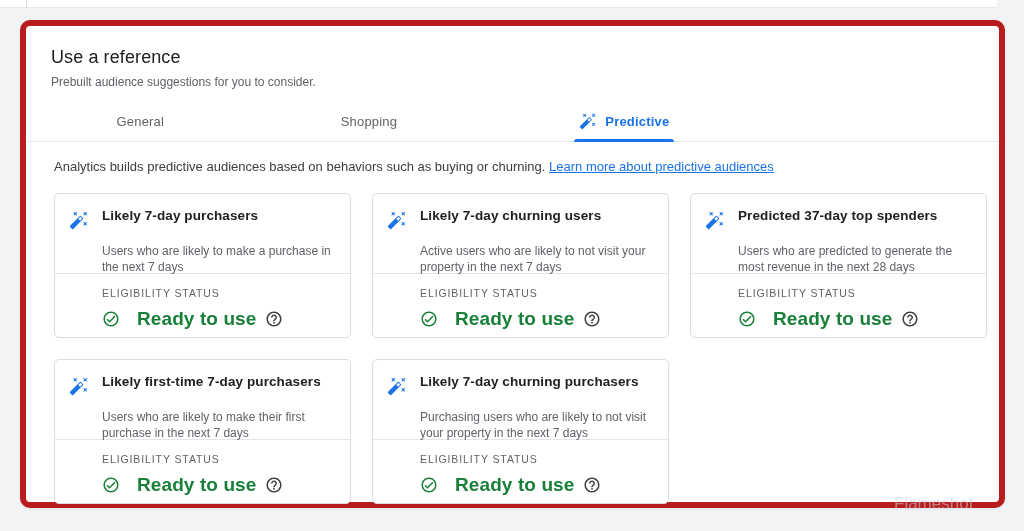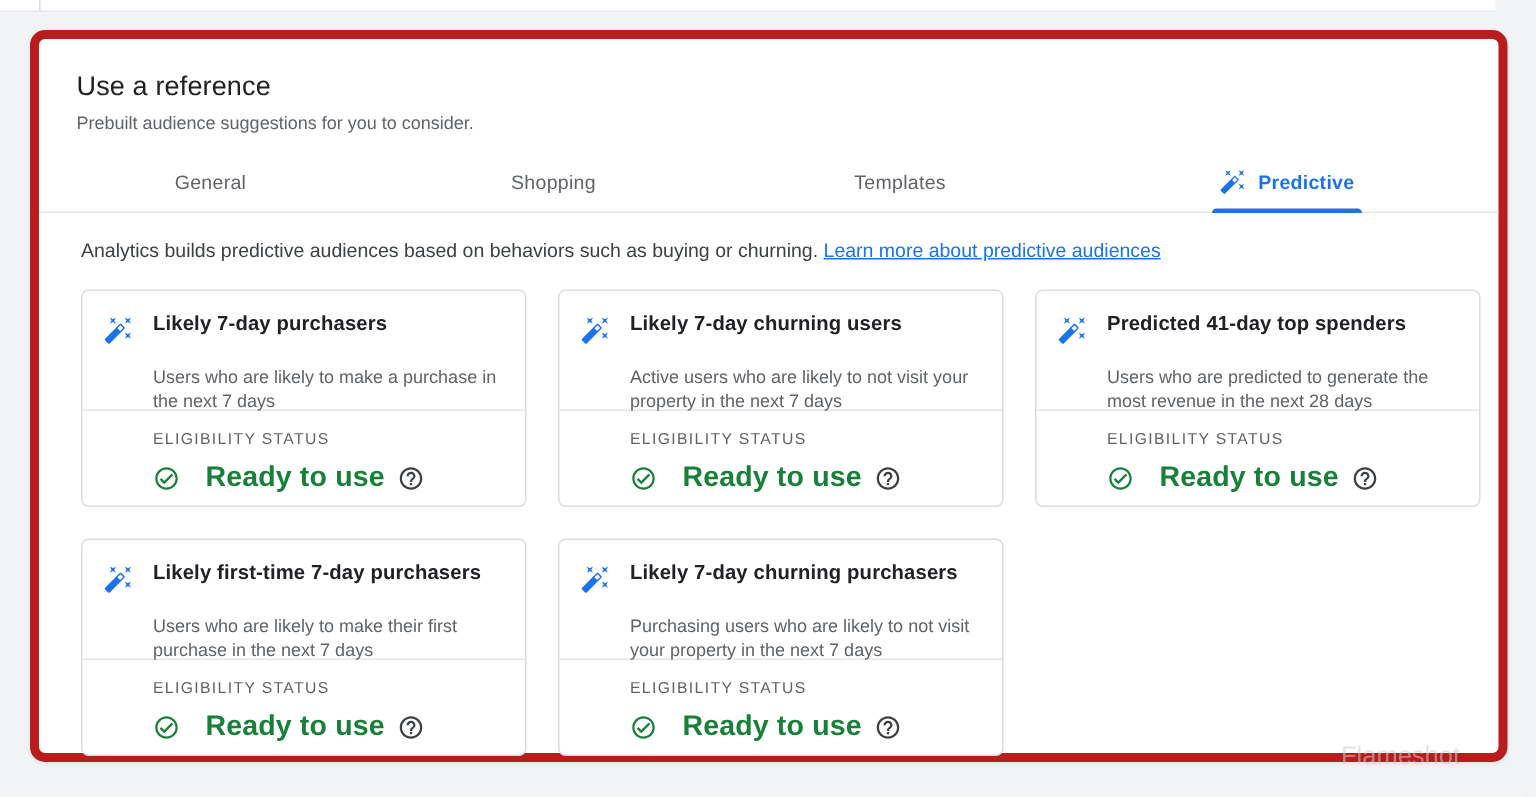--- a/index.html
+++ b/index.html
@@ -175,23 +175,20 @@
     <div class="dialog-subtitle">Prebuilt audience suggestions for you to consider.</div>
   </div>
 
   <div class="tabs">
     <div class="tab tab-1">
       <span>General</span>
     </div>
     <div class="tab tab-2">
       <span>Shopping</span>
     </div>
-    <div class="tab tab-3">
-      <span>Templates</span>
-    </div>
     <div class="tab tab-4 active">
       <span class="tab-icon">
         <svg viewBox="0 0 24 24">
             <path d="M7.5 5.6 10 7 8.6 4.5 10 2 7.5 3.4 5 2l1.4 2.5L5 7zm12 9.8L17 14l1.4 2.5L17 19l2.5-1.4L22 19l-1.4-2.5L22 14zM22 2l-2.5 1.4L17 2l1.4 2.5L17 7l2.5-1.4L22 7l-1.4-2.5zm-7.63 5.29c-.39-.39-1.02-.39-1.41 0L1.29 18.96c-.39.39-.39 1.02 0 1.41l2.34 2.34c.39.39 1.02.39 1.41 0L16.7 11.05c.39-.39.39-1.02 0-1.41l-2.33-2.35zm-1.03 5.49-2.12-2.12 2.44-2.44 2.12 2.12-2.44 2.44z"></path>
           </svg>
       </span>
       <span>Predictive</span>
       <span class="tab-underline"></span>
     </div>
   </div>
@@ -264,21 +261,21 @@
     </div>
 
     <div class="card">
       <div class="card-top">
         <span class="wand-icon">
           <svg viewBox="0 0 24 24">
               <path d="M7.5 5.6 10 7 8.6 4.5 10 2 7.5 3.4 5 2l1.4 2.5L5 7zm12 9.8L17 14l1.4 2.5L17 19l2.5-1.4L22 19l-1.4-2.5L22 14zM22 2l-2.5 1.4L17 2l1.4 2.5L17 7l2.5-1.4L22 7l-1.4-2.5zm-7.63 5.29c-.39-.39-1.02-.39-1.41 0L1.29 18.96c-.39.39-.39 1.02 0 1.41l2.34 2.34c.39.39 1.02.39 1.41 0L16.7 11.05c.39-.39.39-1.02 0-1.41l-2.33-2.35zm-1.03 5.49-2.12-2.12 2.44-2.44 2.12 2.12-2.44 2.44z"></path>
             </svg>
         </span>
         <div class="card-text">
-          <div class="card-title">Predicted 41-day top spenders</div>
+          <div class="card-title">Predicted 37-day top spenders</div>
           <div class="card-desc">Users who are predicted to generate the most revenue in the next 28 days</div>
         </div>
       </div>
       <div class="card-bottom">
         <div class="status-label">ELIGIBILITY STATUS</div>
         <div class="status-row">
           <span class="check-icon">
             <svg viewBox="0 0 24 24">
                 <path d="M12 2C6.48 2 2 6.48 2 12s4.48 10 10 10 10-4.48 10-10S17.52 2 12 2zm0 18c-4.41 0-8-3.59-8-8s3.59-8 8-8 8 3.59 8 8-3.59 8-8 8zm4.59-12.42L10 14.17l-2.59-2.58L6 13l4 4 8-8z"></path>
               </svg>

